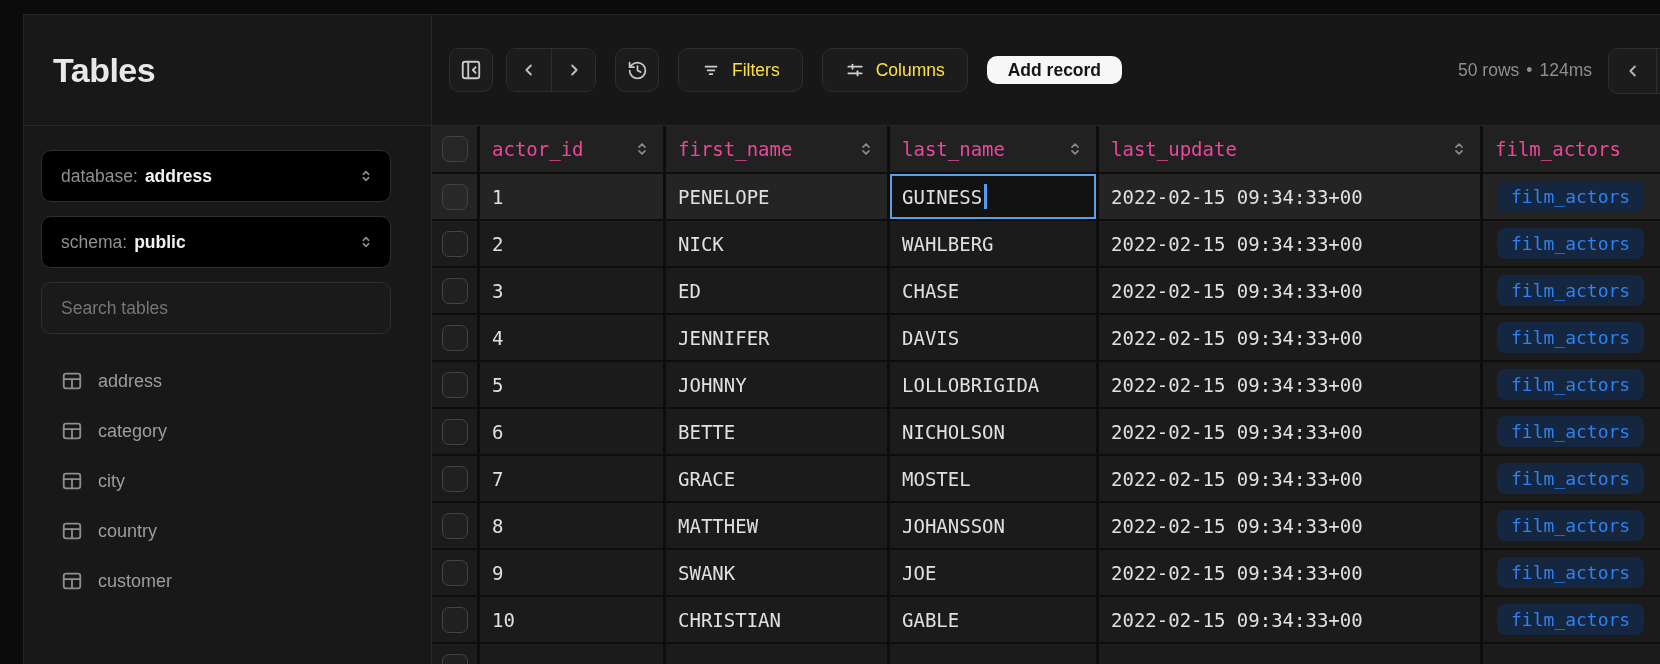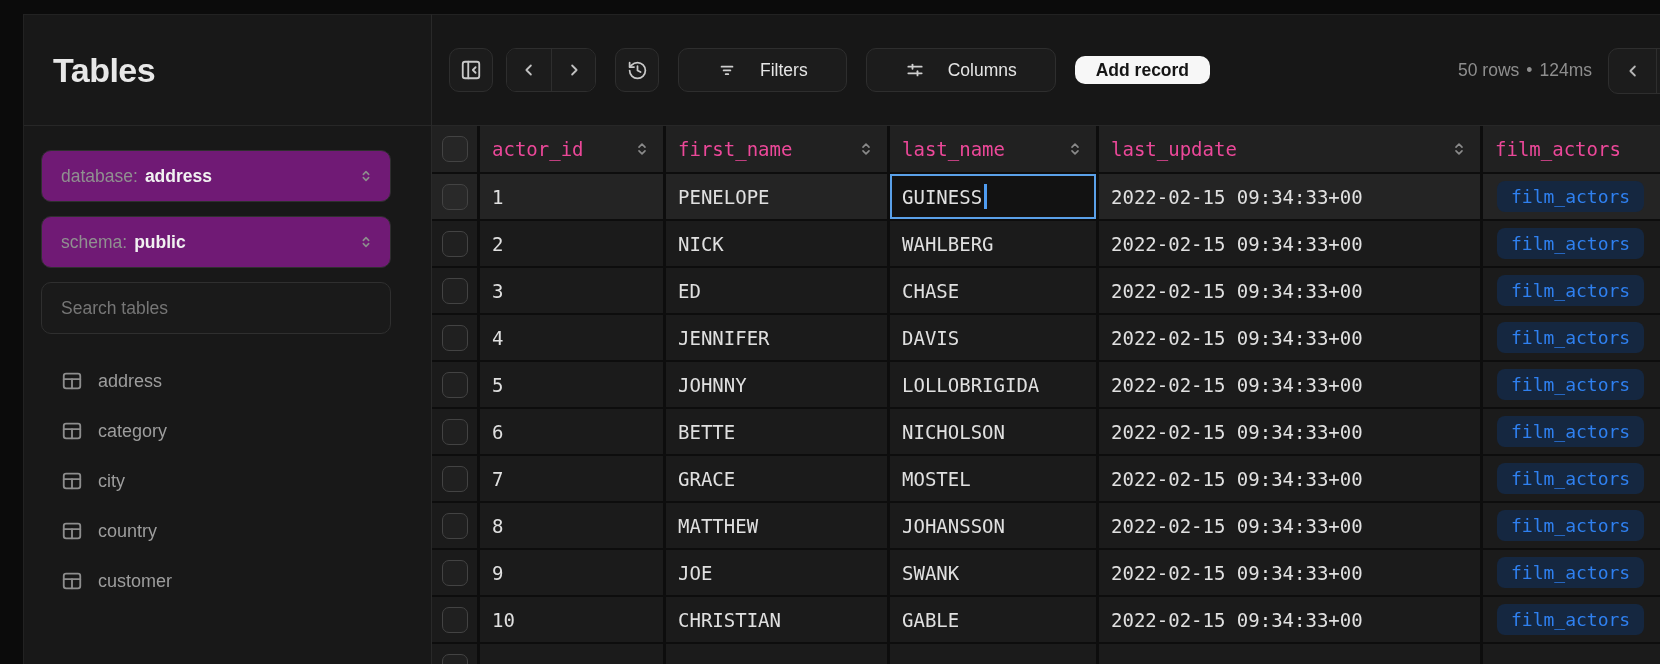--- a/index.html
+++ b/index.html
@@ -25,21 +25,21 @@
 
   
   .sb-header { height:111px; display:flex; align-items:center; padding-left:29px;
     border-bottom:1px solid #272727; }
   .sb-title { font-size:34px; font-weight:700; color:#e8e8e8; letter-spacing:-0.5px; }
 
   .sb-controls { padding:24px 40px 0 17px; }
   .field {
     width:350px; height:52px; border:1px solid #2f2f2f; border-radius:10px;
     display:flex; align-items:center; padding:0 16px 0 19px; margin-bottom:14px;
-    background:#701a75; cursor:pointer;
+    background:#000000; cursor:pointer;
   }
   .field .lbl { color:#909090; font-size:17.5px; margin-right:7px; white-space:nowrap; }
   .field .val { color:#f1f1f1; font-size:17.5px; font-weight:700; white-space:nowrap; }
   .field .chev { margin-left:auto; color:#8d8d8d; }
   .search-field { background:#1a1a1a; }
   .search-field input {
     background:transparent; border:none; outline:none; width:100%;
     font-family:"Liberation Sans", sans-serif; font-size:17.5px; color:#cfcfcf;
   }
   .search-field input::placeholder { color:#767676; }
@@ -65,22 +65,22 @@
     cursor:pointer; flex:none;
   }
   .btn-group { display:flex; border:1px solid #2e2e2e; border-radius:10px; overflow:hidden; flex:none; }
   .btn-group .half {
     width:44px; height:42px; background:#1c1c1c; color:#c0c0c0;
     display:flex; align-items:center; justify-content:center; cursor:pointer; border:none;
   }
   .btn-group .half + .half { border-left:1px solid #2e2e2e; }
   .txt-btn {
     height:44px; border:1px solid #2e2e2e; border-radius:10px; background:#1c1c1c;
-    display:flex; align-items:center; gap:23px; padding:0 38px; cursor:pointer;
-    color:#e5e5e5; font-size:17.5px; flex:none;
+    display:flex; align-items:center; gap:11px; padding:0 22px; cursor:pointer;
+    color:#fde047; font-size:17.5px; flex:none;
   }
   .txt-btn .b-icon { color:#cfcfcf; }
   .primary-btn {
     height:28px; border:none; border-radius:10px; background:#f7f7f7; color:#151515;
     font-size:17.5px; font-weight:700; padding:0 21px; cursor:pointer; flex:none;
     font-family:"Liberation Sans", sans-serif;
   }
   .gap13 { width:13px; flex:none; } .gap19 { width:19px; flex:none; }
   .stats { margin-left:auto; padding-right:68px; display:flex; gap:7px; align-items:center;
     font-size:17.5px; color:#8e8e8e; white-space:nowrap; }
@@ -487,24 +487,24 @@
       <div class="cell">
         <span class="badge">film_actors</span>
       </div>
       <div class="cell cb-cell">
         <div class="checkbox"></div>
       </div>
       <div class="cell">
         <span>9</span>
       </div>
       <div class="cell">
+        <span>SWANK</span>
+      </div>
+      <div class="cell">
         <span>JOE</span>
-      </div>
-      <div class="cell">
-        <span>SWANK</span>
       </div>
       <div class="cell">
         <span>2022-02-15 09:34:33+00</span>
       </div>
       <div class="cell">
         <span class="badge">film_actors</span>
       </div>
       <div class="cell cb-cell">
         <div class="checkbox"></div>
       </div>

